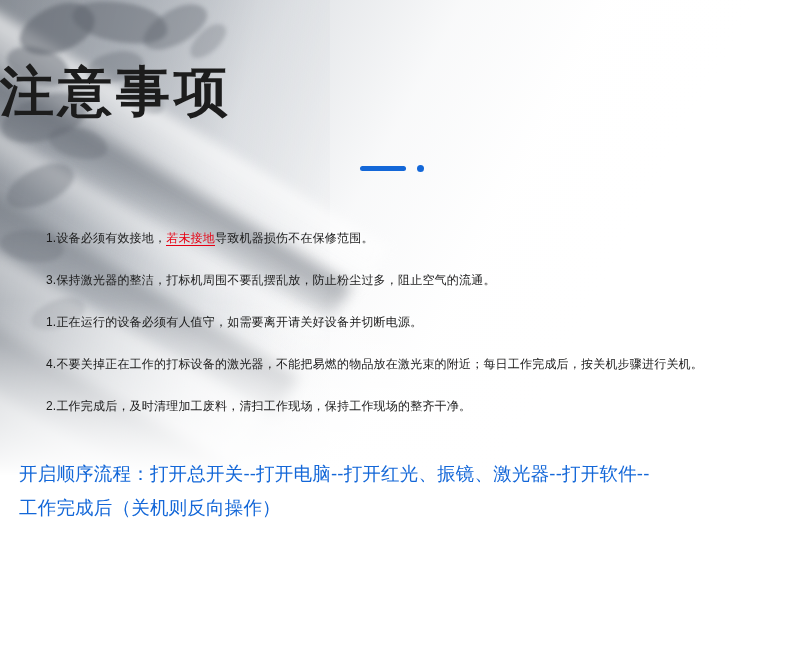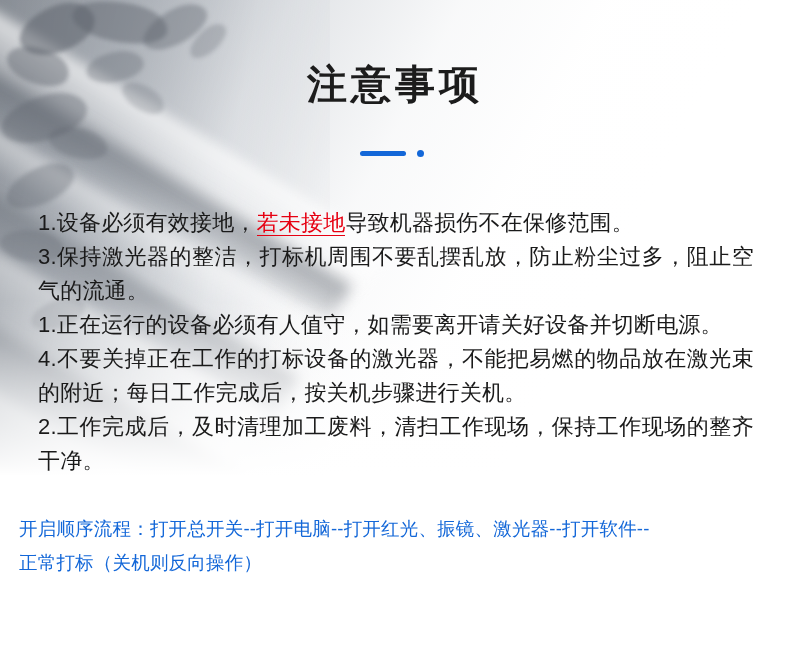--- a/index.html
+++ b/index.html
@@ -113,22 +113,21 @@
 
   
   .content {
     position: relative;
     z-index: 5;
   }
 
   .title {
     margin: 0;
     padding-top: 62px;
-    text-align: center;
-    font-size: 40px;
+    font-size: 54px;
     line-height: 1.1;
     font-weight: bold;
     letter-spacing: 4px;
     color: #1c1c1c;
   }
 
   .divider {
     margin: 42px auto 0;
     width: 70px;
     height: 10px;
@@ -151,25 +150,25 @@
     height: 7px;
     border-radius: 50%;
     background: #1367d8;
   }
 
   .notes {
     margin: 48px 0 0 0;
     padding: 0 36px 0 38px;
   }
   .note {
-    font-size: 22px;
+    font-size: 12px;
     line-height: 34px;
     color: #1a1a1a;
     letter-spacing: 0.2px;
-    margin: 0;
+    margin: 8px;
     text-align: justify;
   }
   .note .hl-underline {
     color: #e60012;
     border-bottom: 1px solid #e60012;
   }
 
   .flow {
     margin: 34px 0 0 0;
     padding: 0 36px 0 19px;
@@ -229,17 +228,17 @@
     <div class="notes">
       <p class="note"><span>1.设备必须有效接地，</span><span class="hl-underline">若未接地</span><span>导致机器损伤不在保修范围。</span></p>
       <p class="note">3.保持激光器的整洁，打标机周围不要乱摆乱放，防止粉尘过多，阻止空气的流通。</p>
       <p class="note">1.正在运行的设备必须有人值守，如需要离开请关好设备并切断电源。</p>
       <p class="note">4.不要关掉正在工作的打标设备的激光器，不能把易燃的物品放在激光束的附近；每日工作完成后，按关机步骤进行关机。</p>
       <p class="note">2.工作完成后，及时清理加工废料，清扫工作现场，保持工作现场的整齐干净。</p>
     </div>
 
     <div class="flow">
       <p>开启顺序流程：打开总开关--打开电脑--打开红光、振镜、激光器--打开软件--</p>
-      <p>正常打标（关机则反向操作）</p>
+      <p>工作完成后（关机则反向操作）</p>
     </div>
 
   </div>
 </div>
 
 </body></html>

